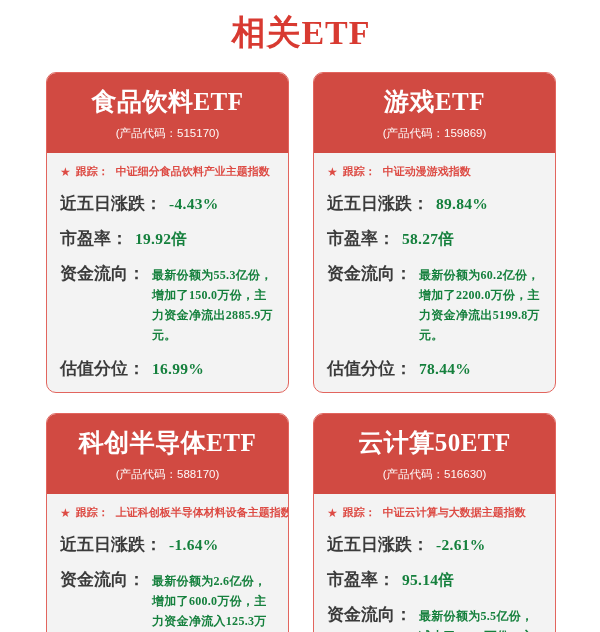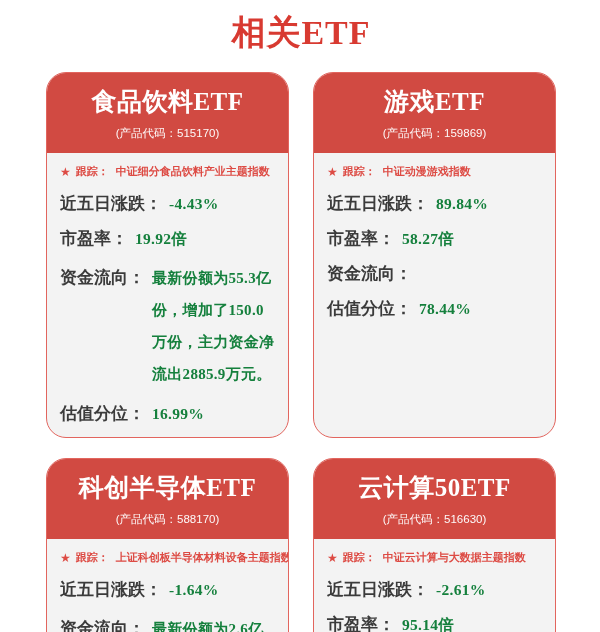--- a/index.html
+++ b/index.html
@@ -21,21 +21,21 @@
   }
   .grid {
     display: grid;
     grid-template-columns: 1fr 1fr;
     column-gap: 24px;
     row-gap: 20px;
   }
   .card {
     background: #f3f3f3;
     border: 1px solid #e2655e;
-    border-radius: 20px;
+    border-radius: 10px;
     overflow: hidden;
     display: flex;
     flex-direction: column;
     cursor: pointer;
   }
   .card-head {
     background: #d14a42;
     color: #ffffff;
     text-align: center;
     padding: 13px 6px 12px;
@@ -77,22 +77,22 @@
     font-size: 17px;
   }
   .metric-value {
     color: #15803d;
     font-weight: 700;
     font-size: 15.5px;
     font-family: "Liberation Serif", "DejaVu Serif", serif;
     letter-spacing: 0.3px;
   }
   .row-flow .metric-value {
-    font-size: 15px;
-    line-height: 32px;
+    font-size: 12px;
+    line-height: 20px;
   }
 </style>
 </head>
 <body>
 
 <div class="page">
   <h1 class="page-title">相关ETF</h1>
   <div class="grid">
       <article class="card">
         <header class="card-head">
@@ -137,20 +137,21 @@
           <div class="row">
             <span class="metric-label">近五日涨跌：</span>
             <span class="metric-value">89.84%</span>
           </div>
           <div class="row">
             <span class="metric-label">市盈率：</span>
             <span class="metric-value">58.27倍</span>
           </div>
           <div class="row row-flow">
             <span class="metric-label">资金流向：</span>
+            <span class="metric-value">最新份额为60.2亿份，增加了2200.0万份，主力资金净流出5199.8万元。</span>
           </div>
           <div class="row">
             <span class="metric-label">估值分位：</span>
             <span class="metric-value">78.44%</span>
           </div>
         </div>
       </article>
       <article class="card">
         <header class="card-head">
           <h2 class="etf-name">科创半导体ETF</h2>

